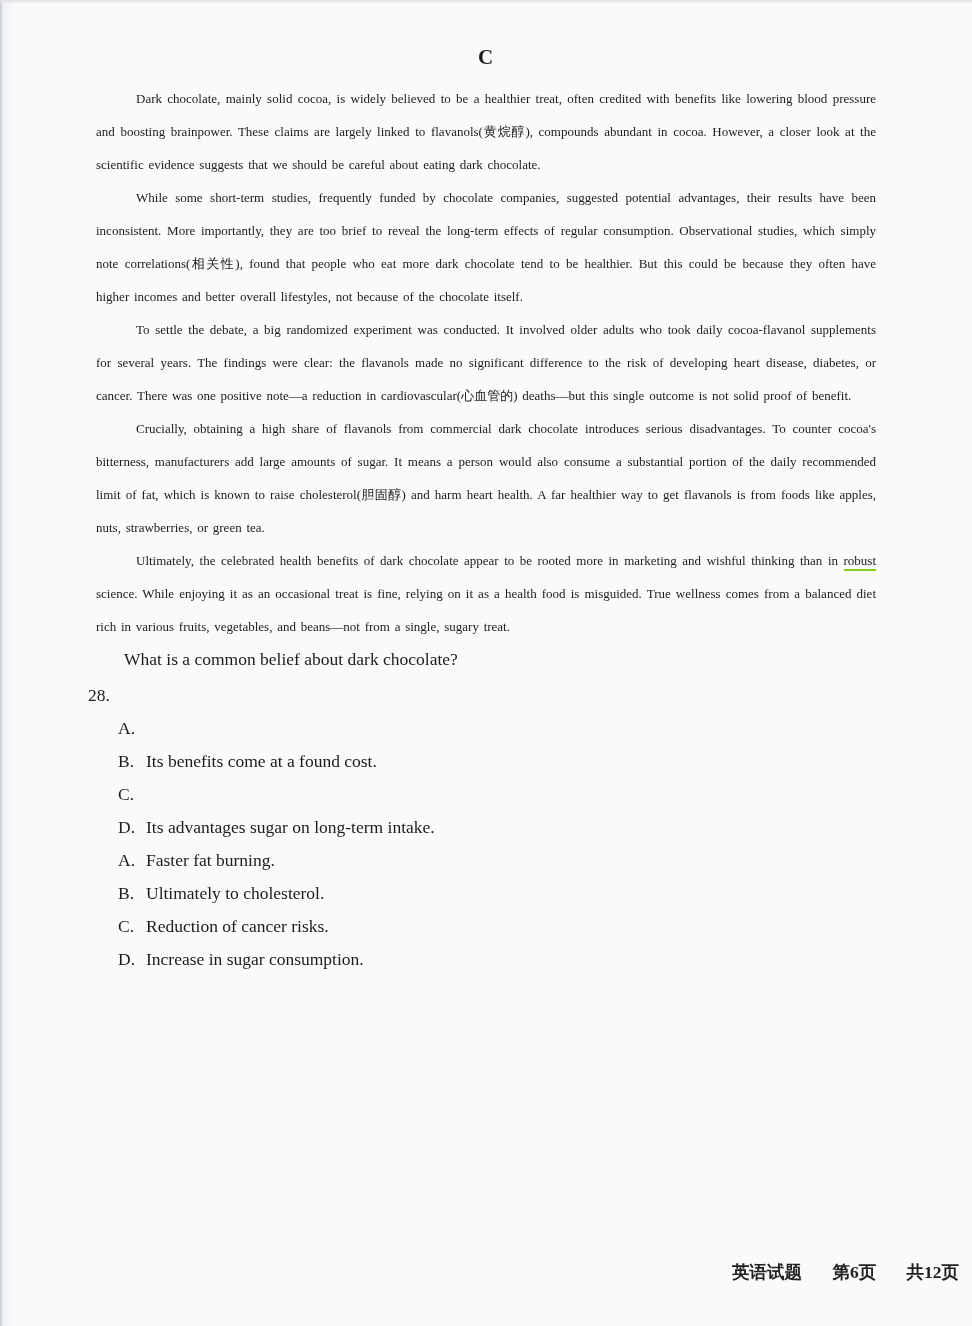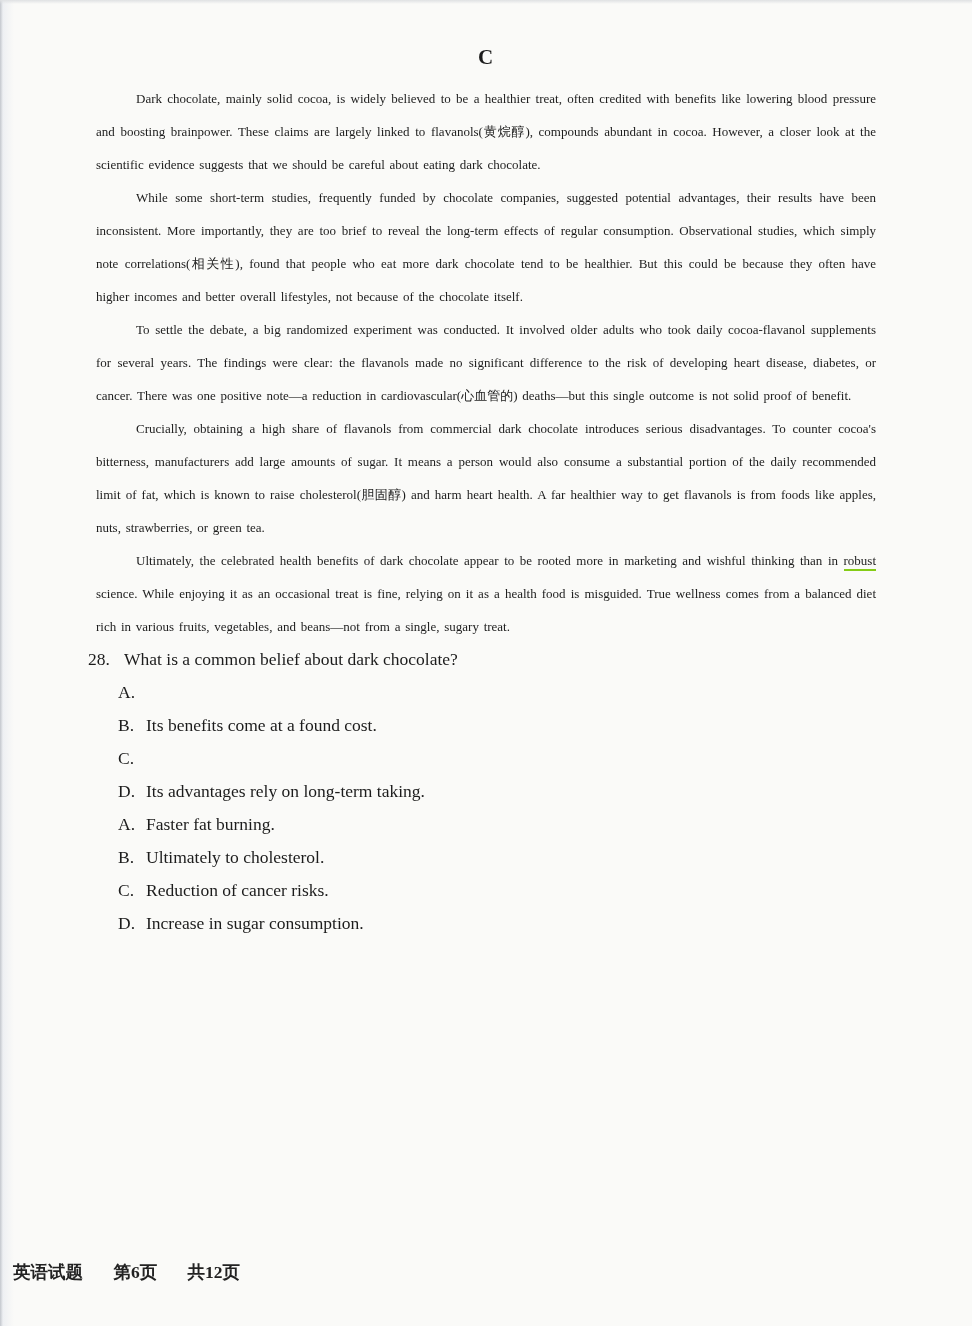--- a/index.html
+++ b/index.html
@@ -54,35 +54,36 @@
   }
   .questions { margin-top: 0; }
   .question-head {
     display: flex;
     font-size: 17.5px;
     line-height: 33px;
   }
   .qnum {
     flex: 0 0 36px;
     margin-left: -8px;
+    margin-top: 36px;
   }
   .option-row {
     display: flex;
     font-size: 17.5px;
     line-height: 33px;
     padding-left: 22px;
   }
   .olabel {
     flex: 0 0 28px;
   }
   .footer {
     position: absolute;
     left: 0; right: 0;
     top: 1260px;
-    text-align: left;
+    text-align: right;
     font-size: 17.5px;
     font-weight: bold;
     color: #222;
   }
   .footer span { margin: 0 13px; }
 </style>
 </head>
 <body>
 
 <div class="sheet">
@@ -113,21 +114,21 @@
         </div>
         <div class="option-row">
           <span class="olabel">B.</span>
           <span class="otext">Its benefits come at a found cost.</span>
         </div>
         <div class="option-row">
           <span class="olabel">C.</span>
         </div>
         <div class="option-row">
           <span class="olabel">D.</span>
-          <span class="otext">Its advantages rely on long-term taking.</span>
+          <span class="otext">Its advantages sugar on long-term intake.</span>
         </div>
       </div>
 
       <div class="question">
         <div class="option-row">
           <span class="olabel">A.</span>
           <span class="otext">Faster fat burning.</span>
         </div>
         <div class="option-row">
           <span class="olabel">B.</span>

